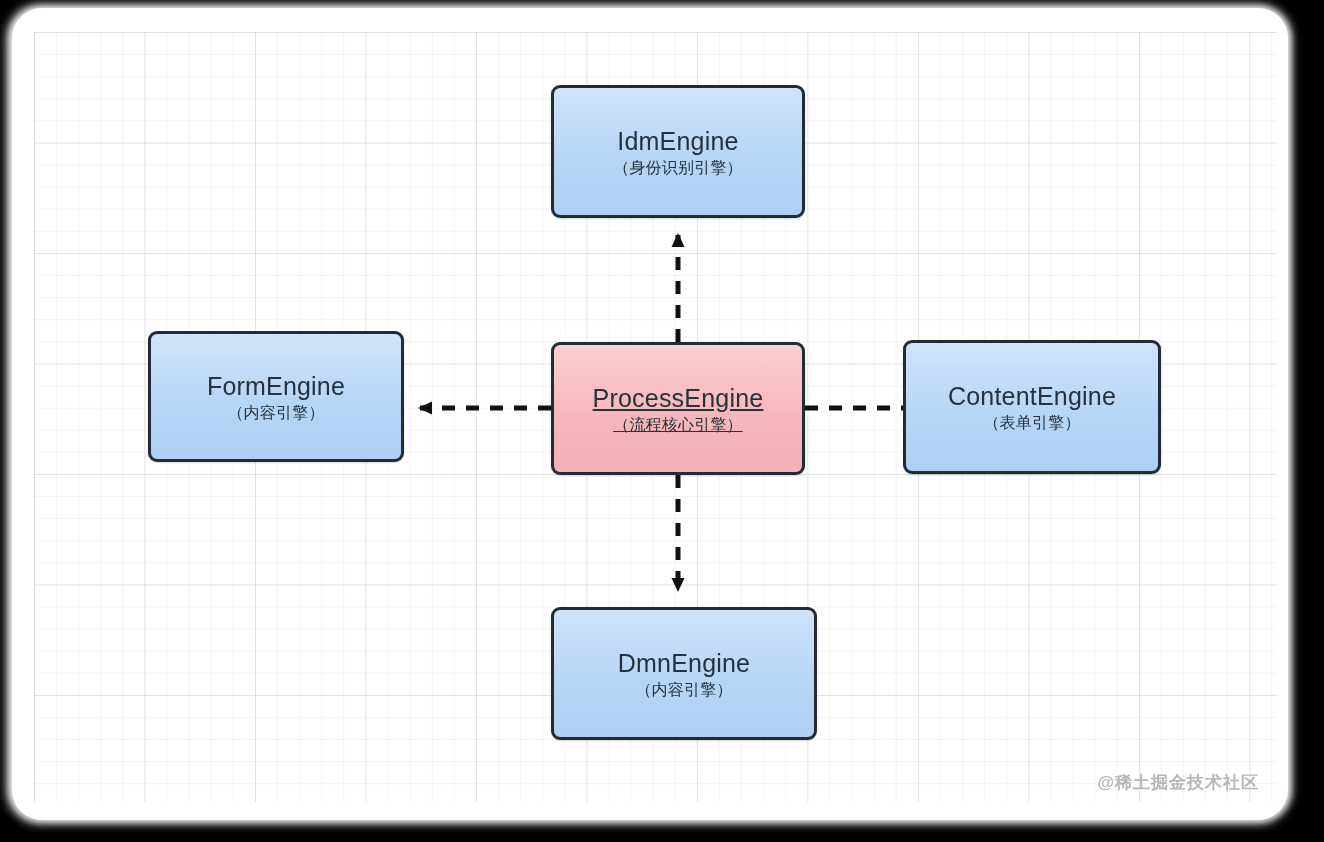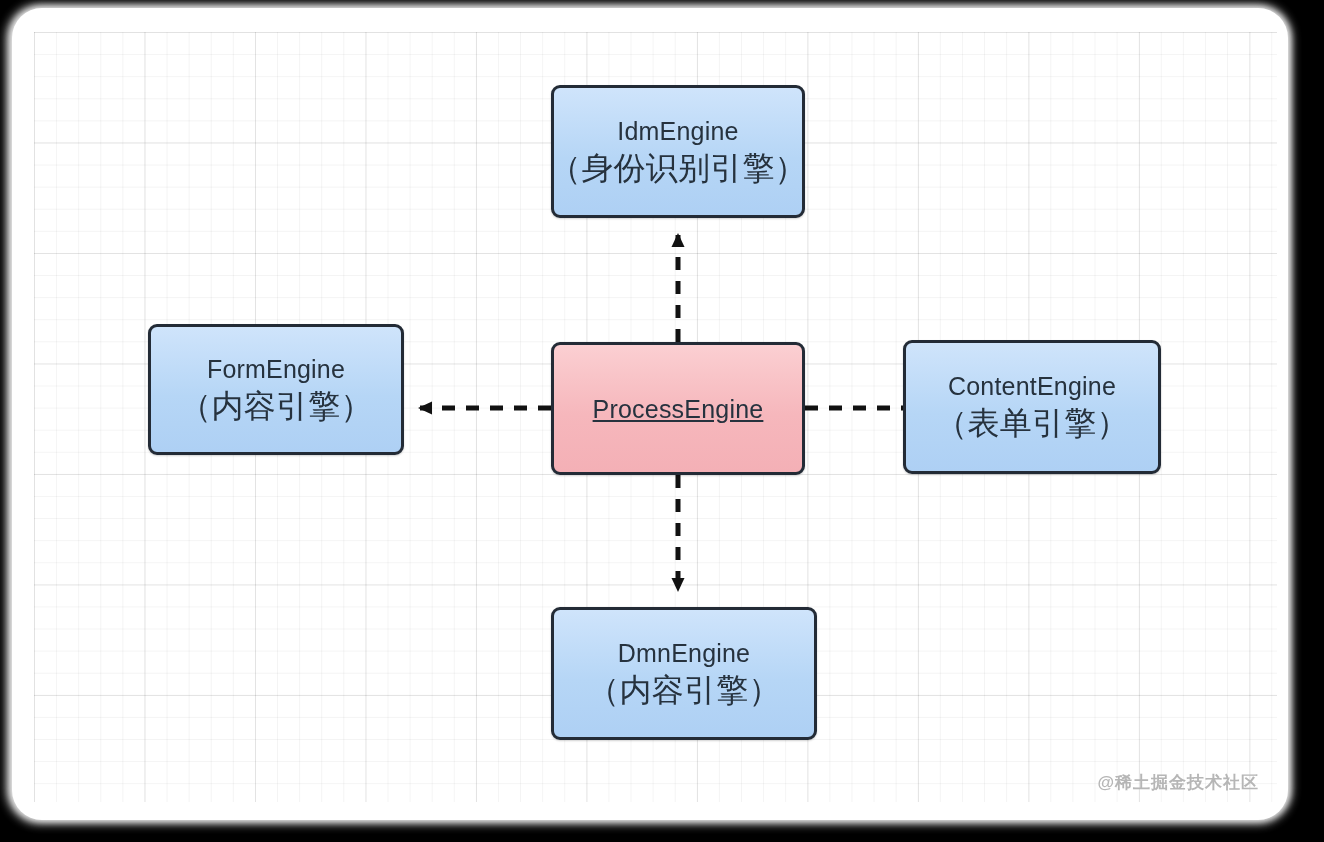--- a/index.html
+++ b/index.html
@@ -87,35 +87,35 @@
     color: #26323e;
     line-height: 1.28;
     box-shadow: 0 1px 2px rgba(0,0,0,0.18);
   }
   .node .en {
     font-size: 25px;
     letter-spacing: .2px;
     white-space: nowrap;
   }
   .node .cn {
-    font-size: 32px;
+    font-size: 16px;
     letter-spacing: .2px;
     white-space: nowrap;
     margin-top: 1px;
   }
   .node.blue {
     background: linear-gradient(180deg, #cfe4fb 0%, #b6d6f6 55%, #aed0f4 100%);
   }
   .node.pink {
     background: linear-gradient(180deg, #fbcfd2 0%, #f6b7bc 55%, #f4b0b6 100%);
   }
 
   
   #node-idm      { left: 517px; top: 53px;  width: 254px; height: 133px; }
-  #node-form     { left: 114px; top: 292px; width: 256px; height: 131px; }
+  #node-form     { left: 114px; top: 299px; width: 256px; height: 131px; }
   #node-process  { left: 517px; top: 310px; width: 254px; height: 133px; text-decoration: underline; }
   #node-content  { left: 869px; top: 308px; width: 258px; height: 134px; }
   #node-dmn      { left: 517px; top: 575px; width: 266px; height: 133px; }
 
   
   .connectors {
     position: absolute;
     left: 0; top: 0;
     width: 1243px;
     height: 770px;
@@ -184,20 +184,21 @@
       <div class="cn">（身份识别引擎）</div>
     </div>
 
     <div class="node blue" id="node-form">
       <div class="en">FormEngine</div>
       <div class="cn">（内容引擎）</div>
     </div>
 
     <div class="node pink" id="node-process">
       <div class="en">ProcessEngine</div>
+      <div class="cn">（流程核心引擎）</div>
     </div>
 
     <div class="node blue" id="node-content">
       <div class="en">ContentEngine</div>
       <div class="cn">（表单引擎）</div>
     </div>
 
     <div class="node blue" id="node-dmn">
       <div class="en">DmnEngine</div>
       <div class="cn">（内容引擎）</div>

